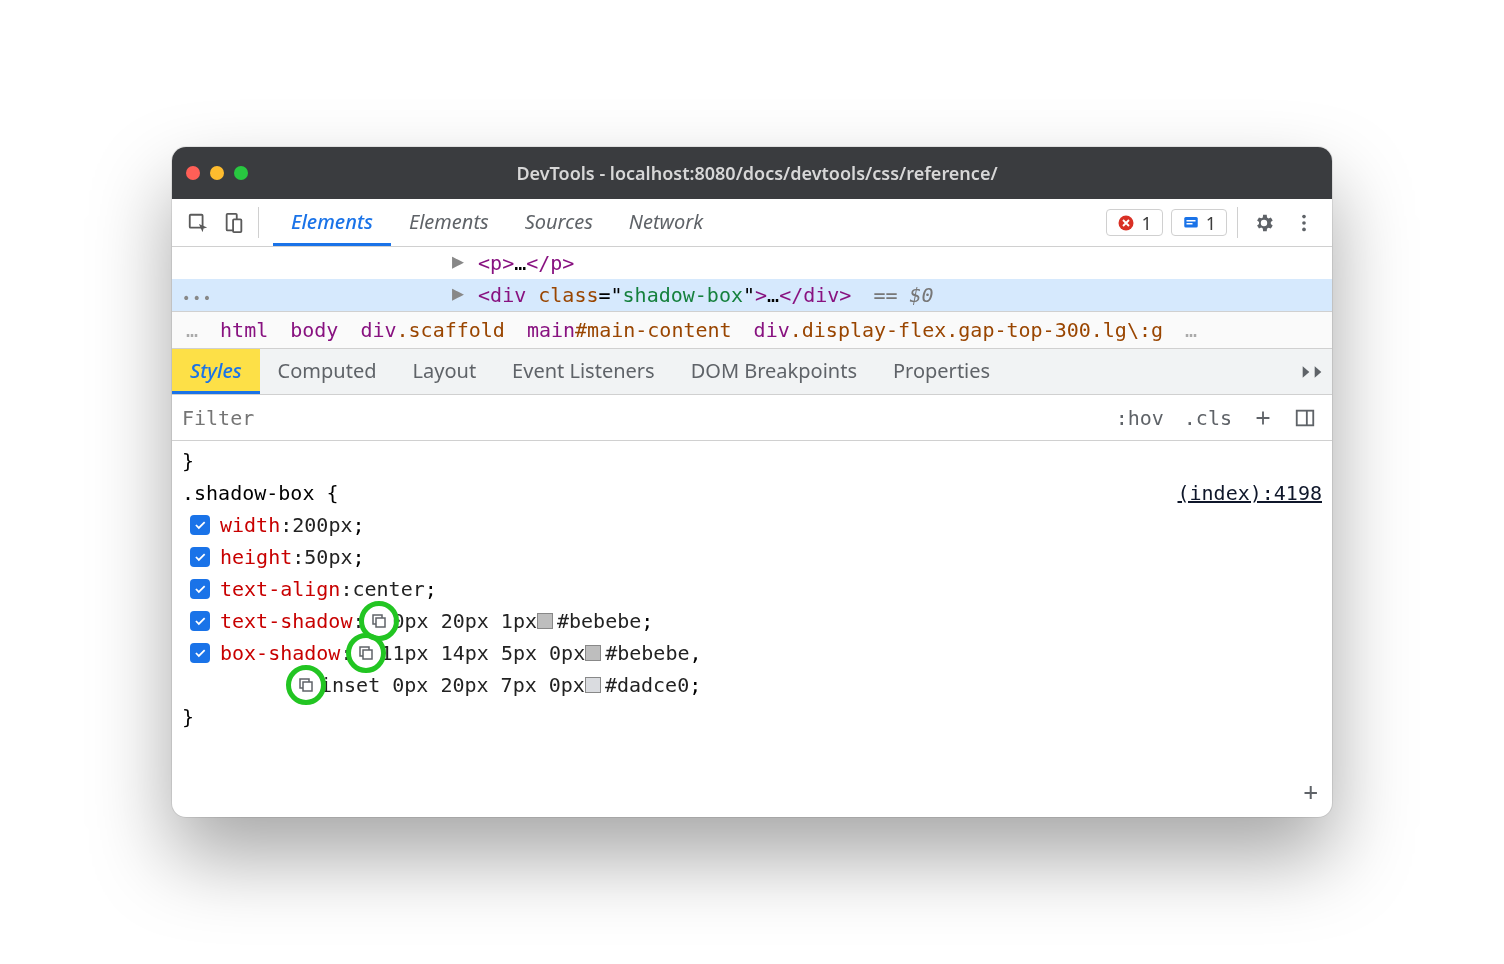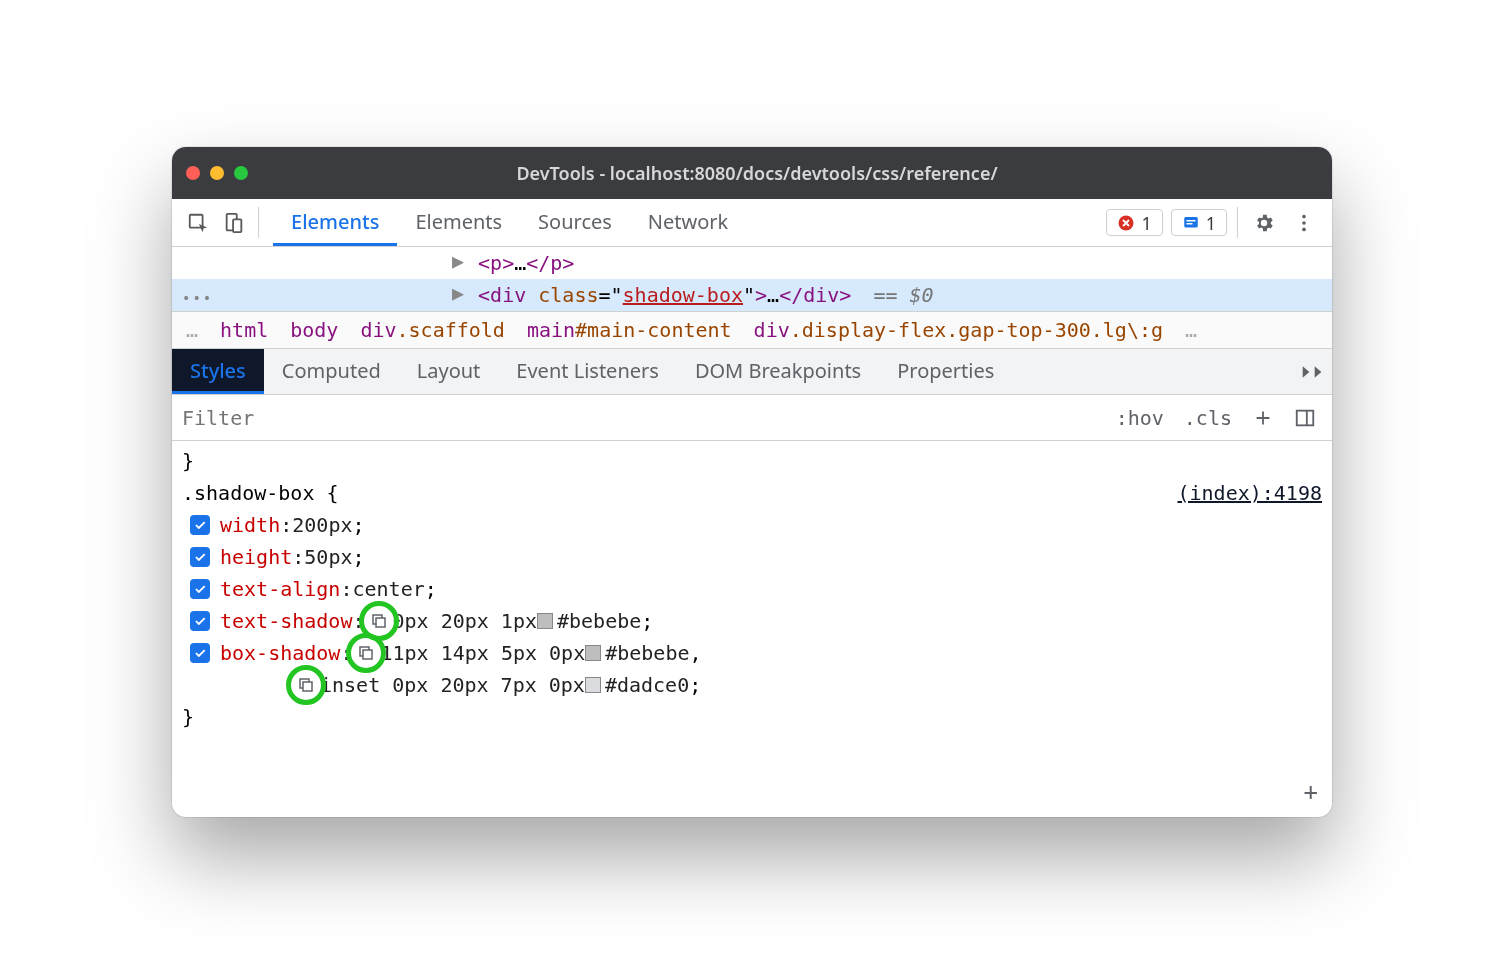--- a/index.html
+++ b/index.html
@@ -58,20 +58,21 @@
   .tb-sep {
     width: 1px; background:#d0d0d0; margin: 8px 6px;
   }
   .tabs { display:flex; align-items:stretch; gap: 0; margin-left: 8px; }
   .tab {
     padding: 18px 18px;
     display:flex; align-items:center;
     font-size: 20px; color:#5f6368;
     cursor:pointer;
     border-bottom: 3px solid transparent;
+    font-style: italic;
   }
   .tab.active { color:#1a73e8; border-bottom-color:#1a73e8; font-weight:500; }
   .tb-spacer { flex:1; }
   .badge {
     display:flex; align-items:center; gap:6px;
     border:1px solid #d0d0d0; border-radius:4px;
     padding: 2px 10px; margin: 10px 4px; font-size:18px;
     color:#3c3c3c;
   }
   .badge svg { width:18px; height:18px; }
@@ -90,21 +91,21 @@
     flex-shrink:0;
   }
   .dom-row { padding: 0 8px 0 280px; white-space: nowrap; position:relative; }
   .dom-row.sel { background:#d6e9fd; }
   .dom-row .tri {
     display:inline-block; width:14px; transform: translateY(-2px);
     color:#888;
   }
   .dom .tag { color:#881280; }
   .dom .attr-name { color:#994500; }
-  .dom .attr-val { color:#b91c1c;text-decoration:underline; }
+  .dom .attr-val { color:#15803d; }
   .dom .eq { color:#777; font-style: italic; margin-left: 10px; }
   .dom-row.sel::before {
     content:"•••"; position:absolute; left:10px; color:#888; letter-spacing:2px; font-size:14px; top:8px;
   }
 
   
   .crumbs {
     border-top:1px solid #d0d0d0;
     border-bottom:1px solid #d0d0d0;
     background:#fafafa;
@@ -128,21 +129,21 @@
     border-bottom:1px solid #d0d0d0;
     height: 46px;
     flex-shrink:0;
   }
   .subtab {
     padding: 0 18px;
     display:flex; align-items:center;
     font-size: 20px; color:#5f6368;
     border-bottom: 3px solid transparent;
   }
-  .subtab.active { color:#1a73e8; border-bottom-color:#1a73e8; background:#0f172a; font-weight:500;}
+  .subtab.active { color:#1a73e8; border-bottom-color:#1a73e8; background:#fde047; font-weight:500;font-style:italic;}
   .subtabs .chev {
     width:40px; display:flex; align-items:center; justify-content:center; color:#5f6368;
   }
 
   
   .filterrow {
     height: 46px;
     border-bottom:1px solid #d0d0d0;
     display:flex; align-items:center;
     padding: 0 6px 0 10px;

